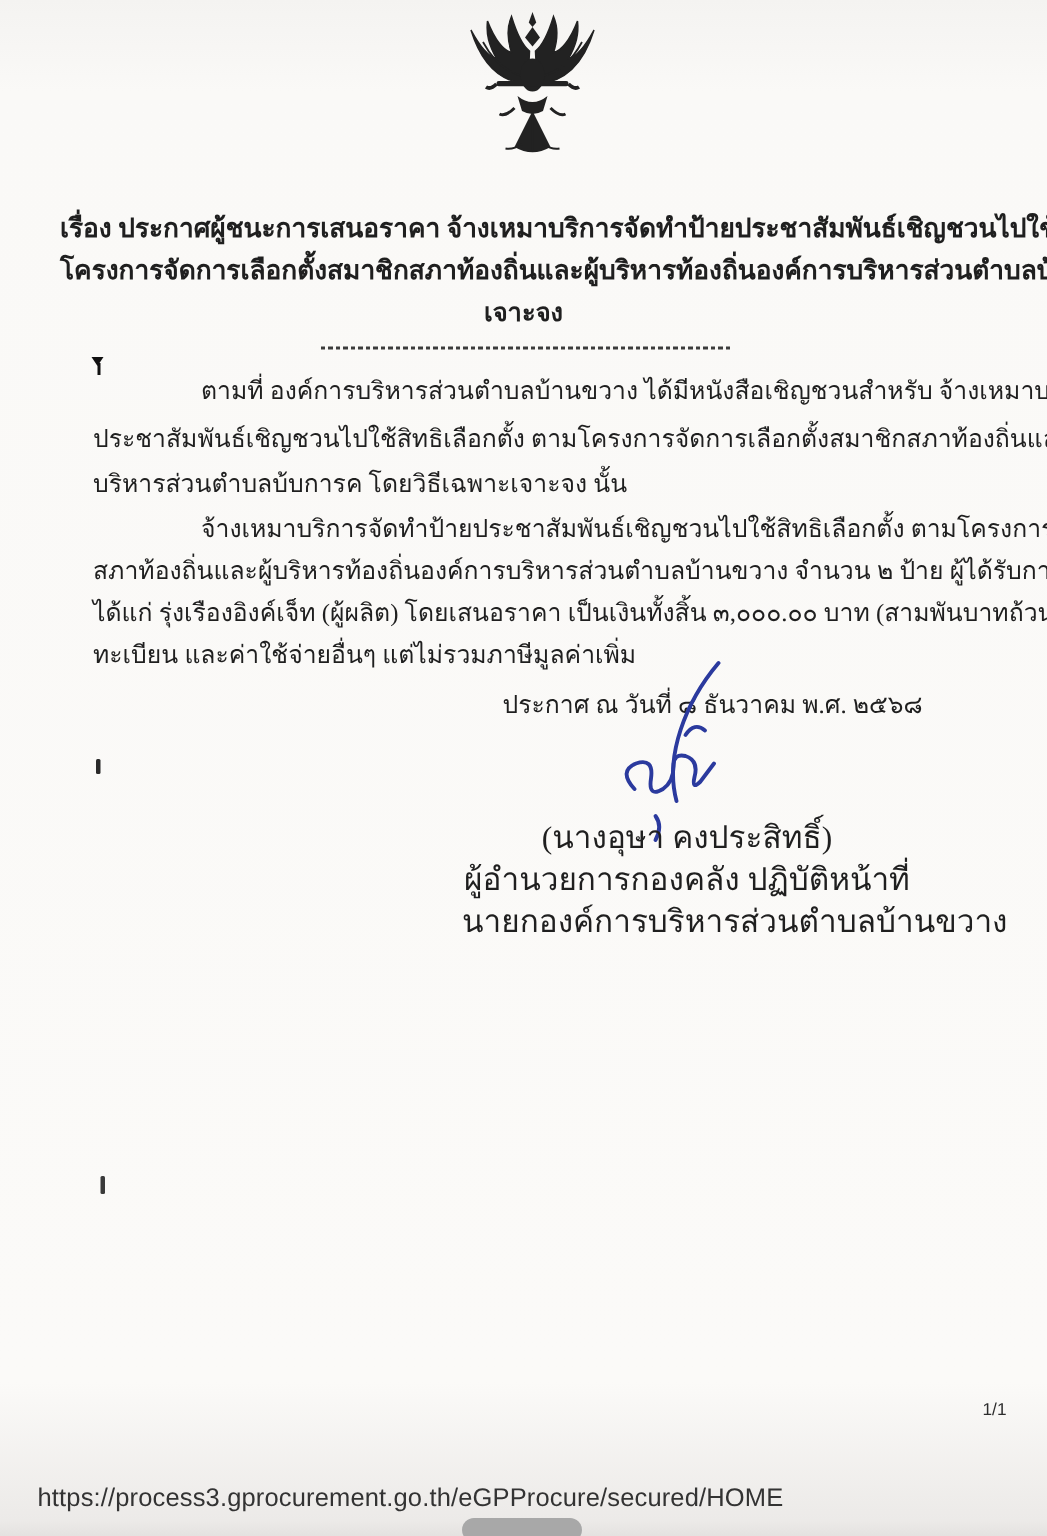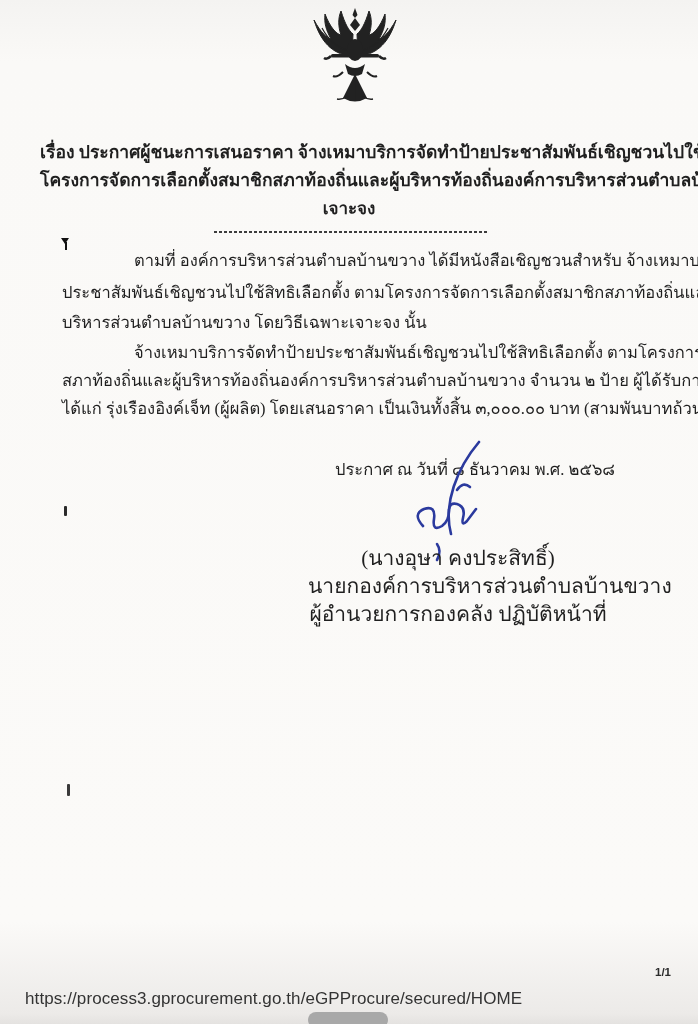--- a/index.html
+++ b/index.html
@@ -33,22 +33,22 @@
   
   .mark1{left:61px;top:238px;width:9px;height:13px;}
   .mark1 .tri{position:absolute;left:0;top:0;width:0;height:0;
     border-left:4.5px solid transparent;border-right:4.5px solid transparent;border-top:6px solid #111;}
   .mark1 .stem{position:absolute;left:3.5px;top:4px;width:2px;height:8px;background:#111;}
   .mark2{left:64px;top:506px;width:3px;height:10px;background:#2a2a2a;border-radius:1px;}
   .mark3{left:67px;top:784px;width:3px;height:12px;background:#3a3a3a;border-radius:1px;}
   
   .footer-url{left:25px;top:989px;font-family:"Liberation Sans","DejaVu Sans",sans-serif;
     font-size:17px;color:#333;letter-spacing:.1px;white-space:nowrap;}
-  .page-num{left:655px;top:966px;font-family:"Liberation Sans","DejaVu Sans",sans-serif;
-    font-size:11.5px;font-weight:700;color:#2c2c2c;}
+  .page-num{left:655px;top:934px;font-family:"Liberation Sans","DejaVu Sans",sans-serif;
+    font-size:11.5px;font-weight:400;color:#2c2c2c;}
   .scroll-thumb{left:308px;top:1012px;width:80px;height:16px;border-radius:8px;background:#a8a8a8;}
 </style>
 </head>
 <body>
 
 <div class="abs" style="left:0;top:0;width:698px;height:1024px;">
 
   <svg class="abs emblem" viewBox="0 0 110 104" aria-hidden="true">
     <g fill="#222" stroke="#222">
 
@@ -86,44 +86,45 @@
 
   <div class="abs divider"></div>
 
   <div class="abs mark1">
     <span class="tri"></span>
     <span class="stem"></span>
   </div>
 
   <div class="abs b-line indent p1a">ตามที่ องค์การบริหารส่วนตำบลบ้านขวาง ได้มีหนังสือเชิญชวนสำหรับ จ้างเหมาบริการจัดทำป้าย</div>
   <div class="abs b-line p1b">ประชาสัมพันธ์เชิญชวนไปใช้สิทธิเลือกตั้ง ตามโครงการจัดการเลือกตั้งสมาชิกสภาท้องถิ่นและผู้บริหารท้องถิ่นองค์การ</div>
-  <div class="abs b-line p1c">บริหารส่วนตำบลบ้านขวาง โดยวิธีเฉพาะเจาะจง  นั้น</div>
+  <div class="abs b-line p1c">บริหารส่วนตำบลบ้บการค โดยวิธีเฉพาะเจาะจง  นั้น</div>
 
   <div class="abs b-line indent p2a">จ้างเหมาบริการจัดทำป้ายประชาสัมพันธ์เชิญชวนไปใช้สิทธิเลือกตั้ง ตามโครงการจัดการเลือกตั้งสมาชิก</div>
   <div class="abs b-line p2b">สภาท้องถิ่นและผู้บริหารท้องถิ่นองค์การบริหารส่วนตำบลบ้านขวาง จำนวน ๒ ป้าย ผู้ได้รับการคัดเลือก</div>
   <div class="abs b-line p2c">ได้แก่ รุ่งเรืองอิงค์เจ็ท (ผู้ผลิต) โดยเสนอราคา เป็นเงินทั้งสิ้น ๓,๐๐๐.๐๐ บาท (สามพันบาทถ้วน) เป็นค่าขนส่ง ค่าจด</div>
+  <div class="abs b-line p2d">ทะเบียน และค่าใช้จ่ายอื่นๆ แต่ไม่รวมภาษีมูลค่าเพิ่ม</div>
 
   <div class="abs date-line">ประกาศ ณ วันที่  ๘ ธันวาคม พ.ศ. ๒๕๖๘</div>
 
   <svg class="abs sig-svg" viewBox="0 0 130 128" aria-hidden="true">
     <g fill="none" stroke="#2b3a9e" stroke-width="2.6" stroke-linecap="round">
       <path d="M86,4 C64,30 50,66 58,96"></path>
       <path d="M30,88 q-11,-12 1,-17 q 12,-4 10,10 q -2,13 8,7 q 7,-5 7,-15 q 0,-9 8,-7 q 9,3 6,14 q -2,9 4,3 l 9,-12"></path>
       <path d="M64,52 q 6,-9 13,-3"></path>
       <path d="M44,106 q 5,7 0,16"></path>
     </g>
   </svg>
 
   <div class="abs mark2"></div>
   <div class="abs mark3"></div>
 
   <div class="abs sign-block">
     <div>(นางอุษา  คงประสิทธิ์)</div>
+    <div>ผู้อำนวยการกองคลัง  ปฏิบัติหน้าที่</div>
     <div>นายกองค์การบริหารส่วนตำบลบ้านขวาง</div>
-    <div>ผู้อำนวยการกองคลัง  ปฏิบัติหน้าที่</div>
   </div>
 
   <div class="abs footer-url">https://process3.gprocurement.go.th/eGPProcure/secured/HOME</div>
   <div class="abs page-num">1/1</div>
 
   <div class="abs scroll-thumb"></div>
 
 </div>
 
 </body></html>

